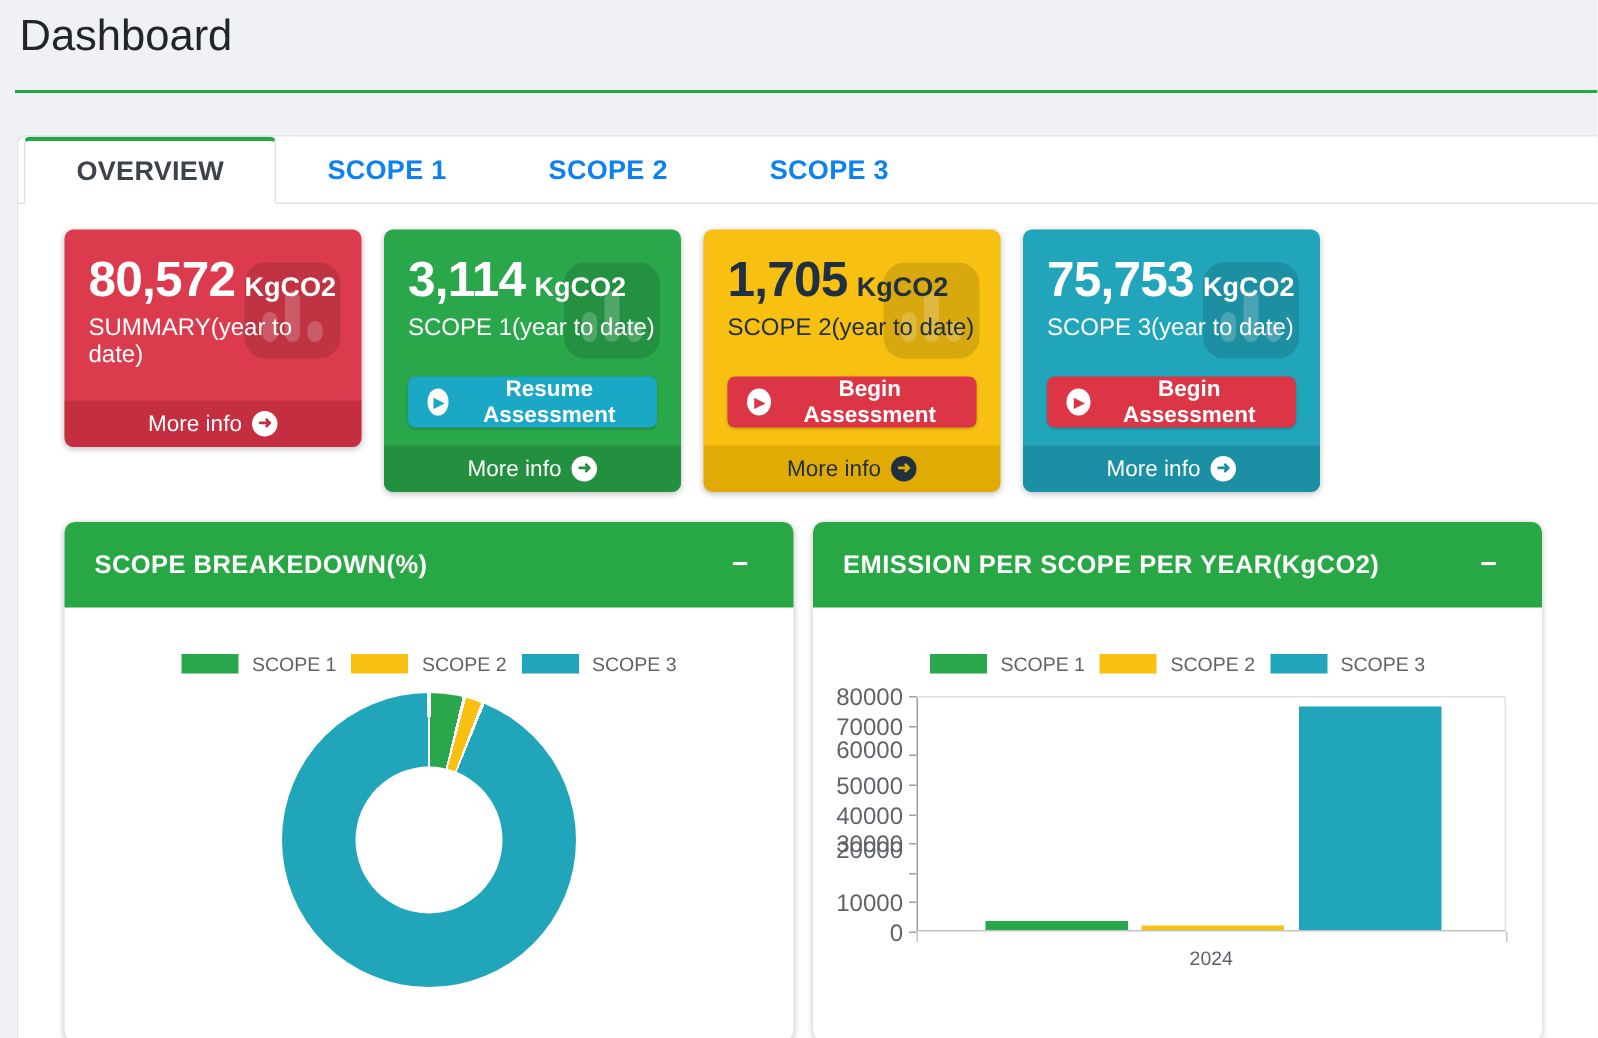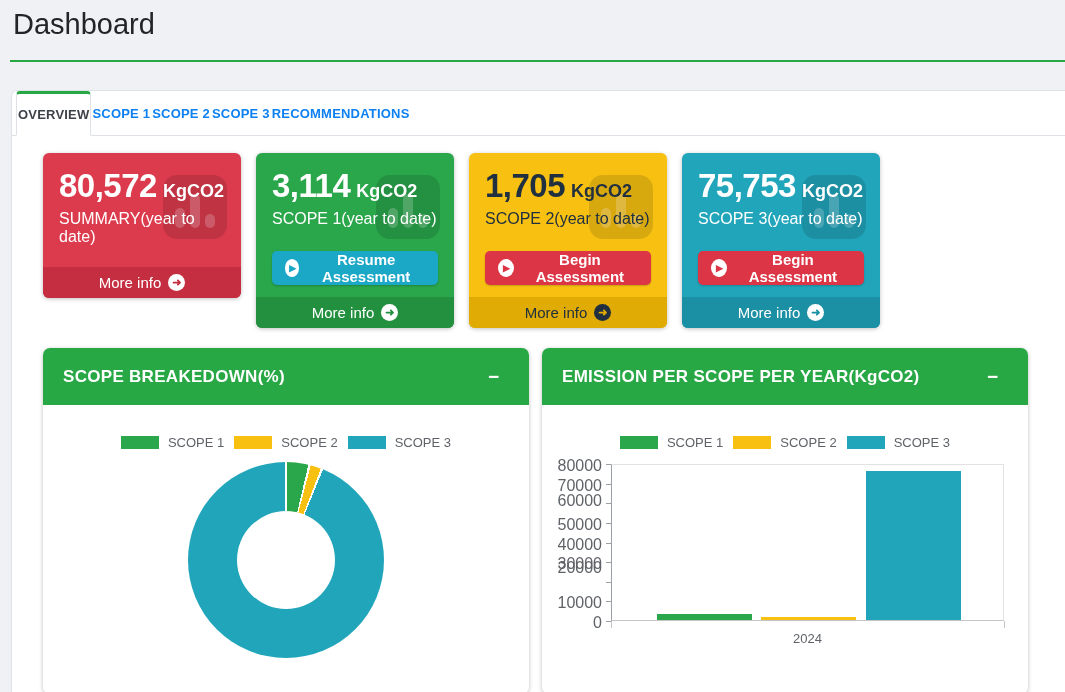--- a/index.html
+++ b/index.html
@@ -24,22 +24,22 @@
     position:absolute; left:11px; top:90px; width:1054px; height:602px;
     background:#fff;
     border:1px solid var(--border); border-right:none; border-bottom:none;
     border-top-left-radius:6px;
   }
   .tab-nav{
     height:45px; border-bottom:1px solid var(--border);
     display:flex; align-items:stretch; padding-left:4px;
   }
   .nav-tab{
-    padding:0 1px; display:flex; align-items:center;
-    font-size:13px; font-weight:700; color:var(--blue);
+    padding:0 34px; display:flex; align-items:center;
+    font-size:18px; font-weight:700; color:var(--blue);
     letter-spacing:.2px; cursor:pointer; position:relative;
   }
   .nav-tab.active{
     background:#fff; color:#3d4349;
     border:1px solid var(--border);
     border-top:3px solid var(--green);
     border-bottom:1px solid #fff;
     margin-bottom:-1px;
     border-top-left-radius:4px; border-top-right-radius:4px;
   }
@@ -142,21 +142,20 @@
 
 <h1 class="page-title">Dashboard</h1>
 <div class="section-divider"></div>
 
 <div class="pane">
   <div class="tab-nav">
     <div class="nav-tab active">OVERVIEW</div>
     <div class="nav-tab">SCOPE 1</div>
     <div class="nav-tab">SCOPE 2</div>
     <div class="nav-tab">SCOPE 3</div>
-    <div class="nav-tab">RECOMMENDATIONS</div>
   </div>
 
   <div class="content">
 
     <div class="cards-row">
 
       <div class="stat-card" style="background: rgb(220, 59, 77); color: rgb(255, 255, 255);">
         <div class="card-body">
           <span class="stat-value">80,572</span><span class="stat-unit">KgCO2</span>
           <div class="stat-label">SUMMARY(year to date)</div>

